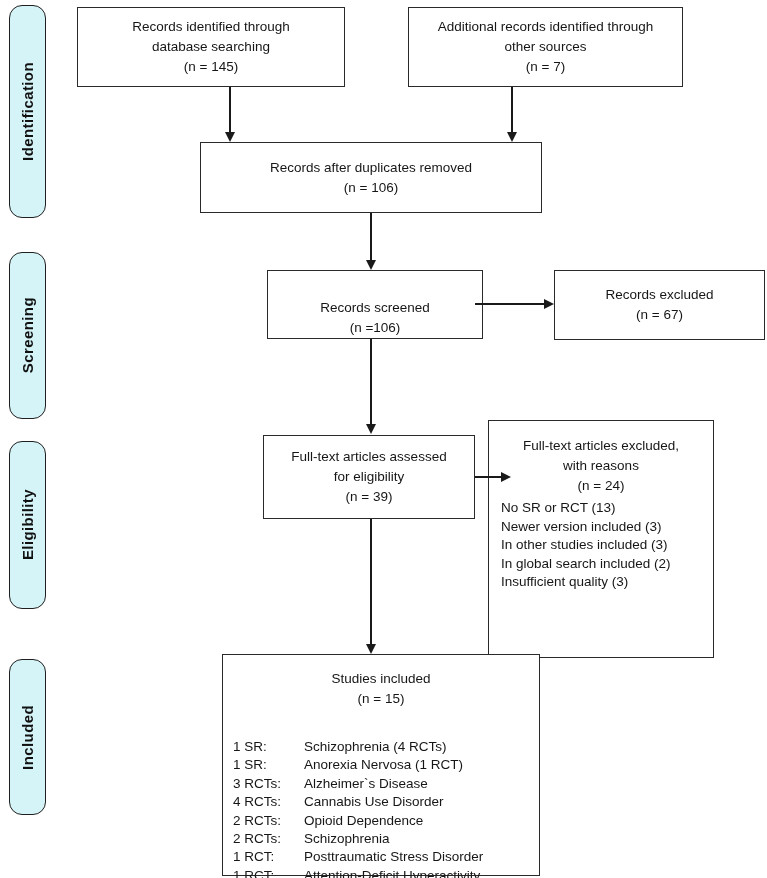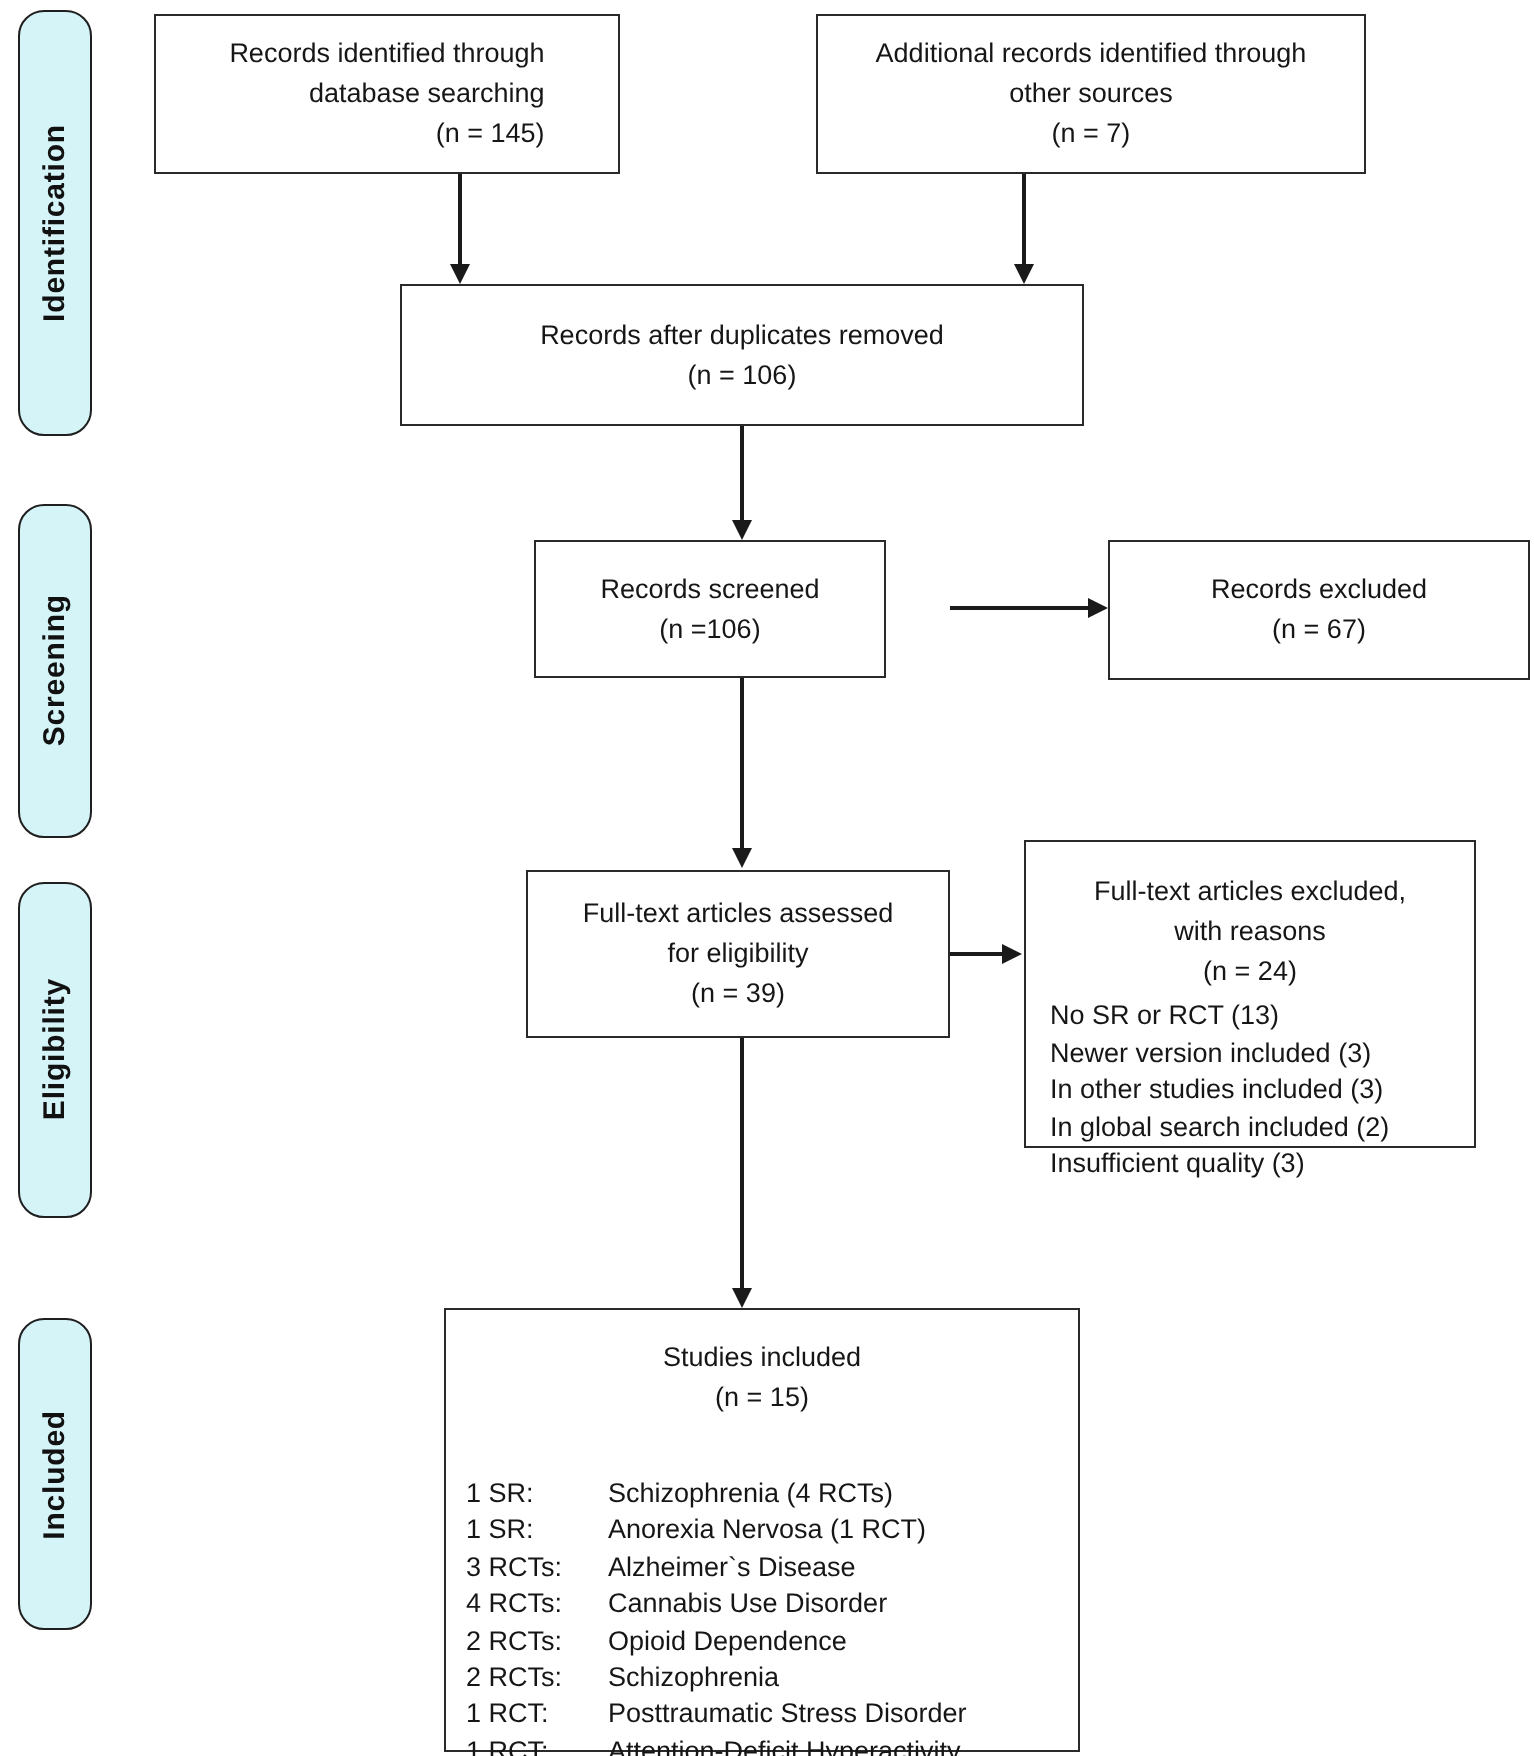--- a/index.html
+++ b/index.html
@@ -117,51 +117,51 @@
   <div class="stage" style="left:9px; top:252px; width:37px; height:167px;">
     <span class="stage-text">Screening</span>
   </div>
   <div class="stage" style="left:9px; top:441px; width:37px; height:168px;">
     <span class="stage-text">Eligibility</span>
   </div>
   <div class="stage" style="left:9px; top:659px; width:37px; height:156px;">
     <span class="stage-text">Included</span>
   </div>
 
-  <div class="fbox" style="left:77px; top:7px; width:233px; height:80px;text-align:right;">
+  <div class="fbox" style="left:77px; top:7px; width:268px; height:80px;">
     <div class="box-text">Records identified through
 database searching
 (n = 145)</div>
   </div>
   <div class="fbox" style="left:392px; top:7px; width:275px; height:80px;margin-left:16px;">
     <div class="box-text">Additional records identified through
 other sources
 (n = 7)</div>
   </div>
 
   <div class="fbox" style="left:200px; top:142px; width:342px; height:71px;">
     <div class="box-text">Records after duplicates removed
 (n = 106)</div>
   </div>
 
-  <div class="fbox" style="left:267px; top:270px; width:176px; height:69px;">
+  <div class="fbox" style="left:267px; top:270px; width:216px; height:69px;align-items:flex-end;">
     <div class="box-text">Records screened
 (n =106)</div>
   </div>
   <div class="fbox" style="left:554px; top:270px; width:211px; height:70px;">
     <div class="box-text">Records excluded
 (n = 67)</div>
   </div>
 
   <div class="fbox" style="left:263px; top:435px; width:212px; height:84px;">
     <div class="box-text">Full-text articles assessed
 for eligibility
 (n = 39)</div>
   </div>
-  <div class="fbox align-top" style="left:512px; top:420px; width:226px; height:154px; padding-top:15px;">
+  <div class="fbox align-top" style="left:488px; top:420px; width:226px; height:238px; padding-top:15px;">
     <div class="box-text center-head">Full-text articles excluded,
 with reasons
 (n = 24)</div>
     <div class="reason-list">
       <div>No SR or RCT (13)</div>
       <div>Newer version included (3)</div>
       <div>In other studies included (3)</div>
       <div>In global search included (2)</div>
       <div>Insufficient quality (3)</div>
     </div>

